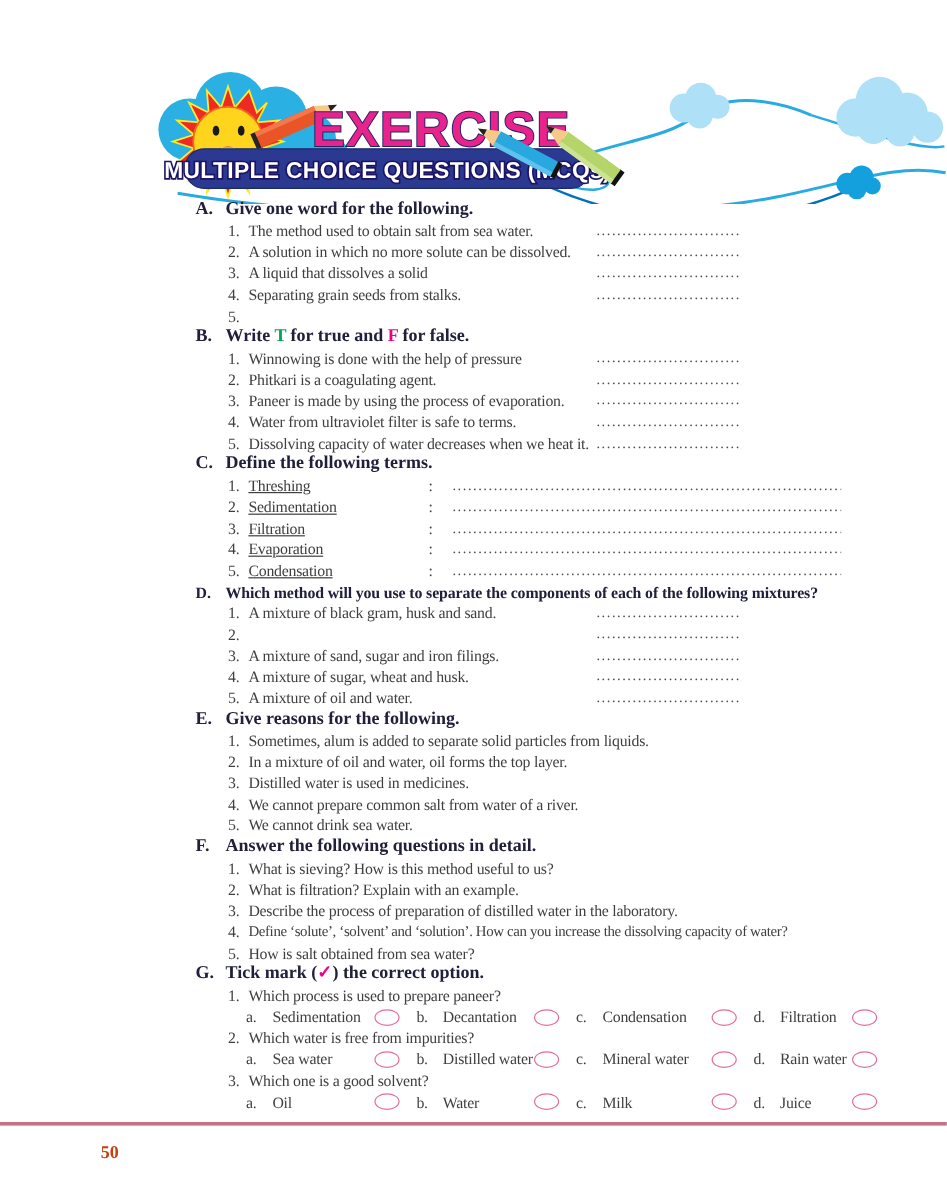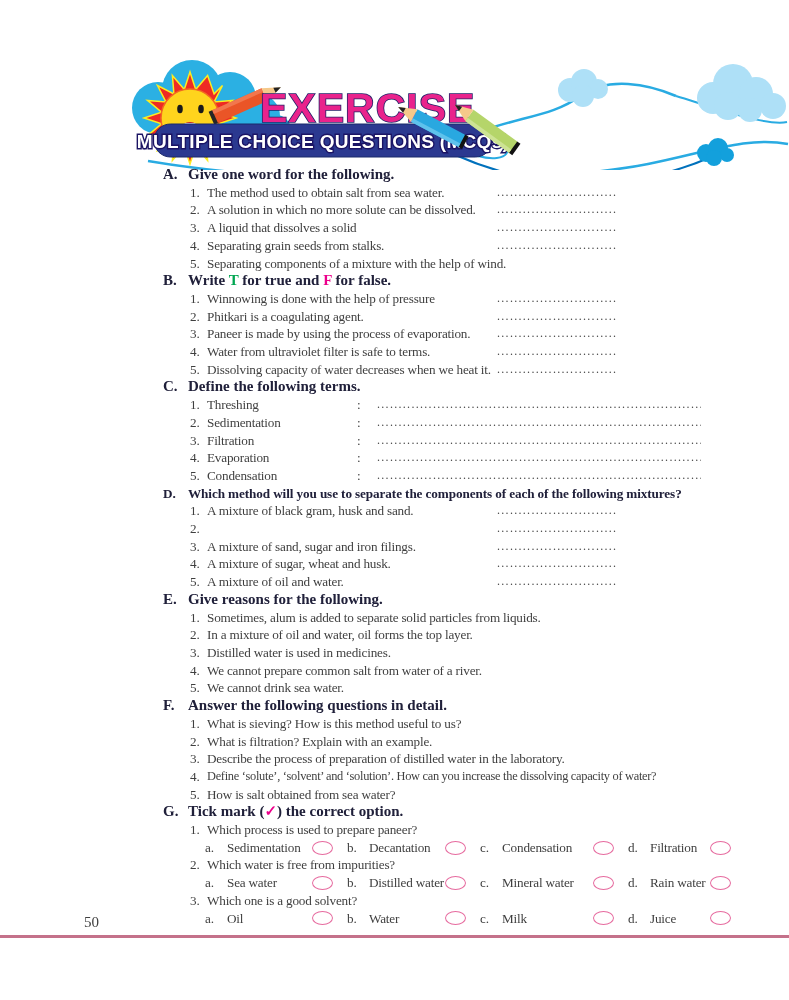--- a/index.html
+++ b/index.html
@@ -14,37 +14,37 @@
   .sec-head .sl { width:25px; flex:none; }
   .sec-head.long { font-size:13.2px; letter-spacing:-0.1px; }
   .t-green { color:#00a651; }
   .f-pink  { color:#ec008c; }
   .item { display:flex; padding-left:27px; position:relative; white-space:nowrap; }
   .inum { width:17px; flex:none; }
   .leader {
     position:absolute; left:334px; top:0; width:120px; overflow:hidden;
     white-space:nowrap; color:#4c4c4c; font-size:12px; letter-spacing:1.3px;
   }
-  .cterm { width:150px; flex:none; }
+  .cterm { width:150px; flex:none;text-decoration:underline; }
   .ccolon { width:20px; flex:none; }
   .cleader { flex:1; margin-right:40px; overflow:hidden; white-space:nowrap;
              color:#4c4c4c; font-size:12px; letter-spacing:1.3px; }
   .tight { font-size:12.4px; letter-spacing:-0.3px;text-align:center; }
   .it { }
   .optrow { display:flex; padding-left:42px; align-items:center; }
   .opt { display:flex; align-items:center; }
   .opt .ol { width:22px; flex:none; }
   .opt .oc { width:21px; height:14px; border:1.5px solid #e66b9f; border-radius:50%;
              flex:none; margin-left:auto; margin-right:14px; box-sizing:border-box; }
   .opt-a { width:142px; flex:none; }
   .opt-b { width:133px; flex:none; }
   .opt-c { width:148px; flex:none; }
   .opt-d { flex:1; }
   .opt-d .oc { margin-right:10px; }
-  .page-num { position:absolute; left:84px; top:914px; font-size:15px; color:#404040; }
+  .page-num { position:absolute; left:84px; top:953px; font-size:15px; color:#c2410c;font-weight:bold; }
   .bottom-rule { position:absolute; left:0; top:935px; width:789px; height:3px; background:#c4718a; }
 </style>
 </head>
 <body>
 
 <svg class="header-art" viewBox="0 0 661 114" xmlns="http://www.w3.org/2000/svg">
 
   <g fill="none">
     <path d="M 20 105 C 180 132, 420 128, 520 108 C 580 96, 620 80, 660 88" stroke="#29abe2" stroke-width="2.5"></path>
     <path d="M 310 95 C 370 60, 420 65, 452 40 C 480 20, 520 28, 548 40" stroke="#29abe2" stroke-width="2.5"></path>
@@ -145,21 +145,20 @@
       <span class="itx">A liquid that dissolves a solid</span>
       <span class="leader">........................................................</span>
     </div>
     <div class="item">
       <span class="inum">4.</span>
       <span class="itx">Separating grain seeds from stalks.</span>
       <span class="leader">........................................................</span>
     </div>
     <div class="item">
       <span class="inum">5.</span>
-      <span class="itx">Separating components of a mixture with the help of wind.</span>
     </div>
   </div>
 
   <div>
     <div class="sec-head">
       <span class="sl">B.</span>
       <span class="st"><span>Write </span><span class="t-green">T</span><span> for true and </span><span class="f-pink">F</span><span> for false.</span></span>
     </div>
     <div class="item">
       <span class="inum">1.</span>

